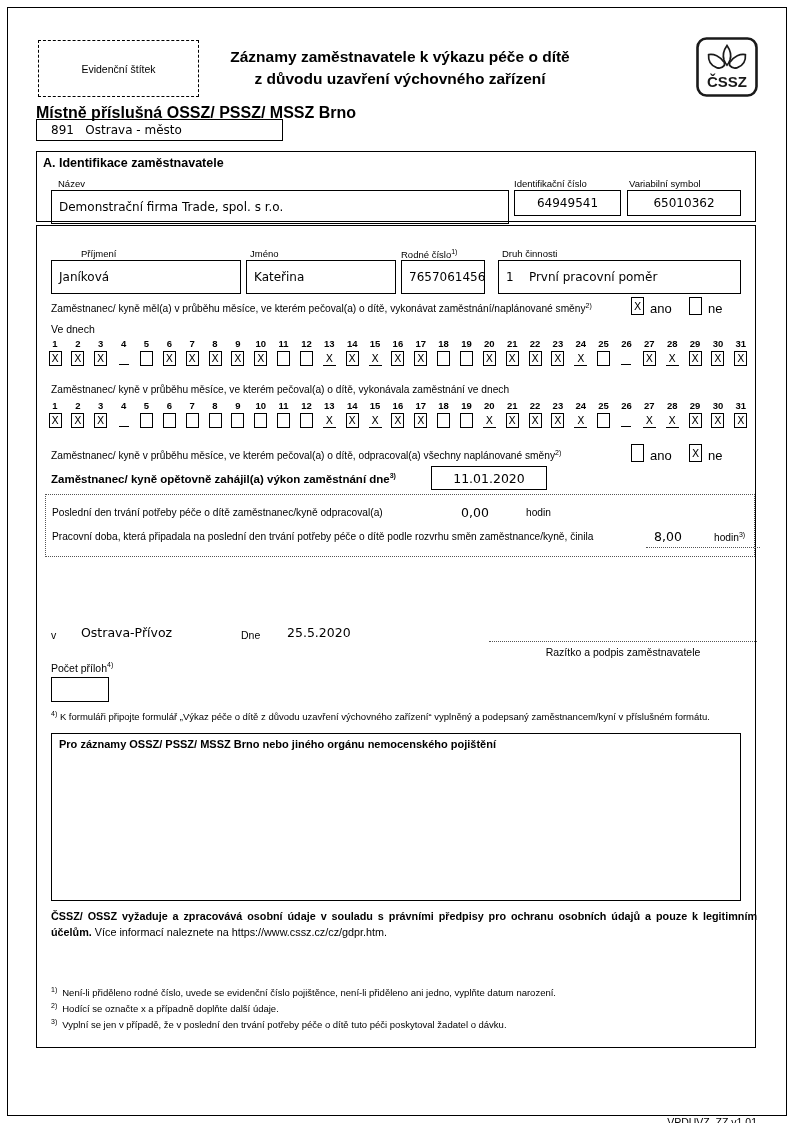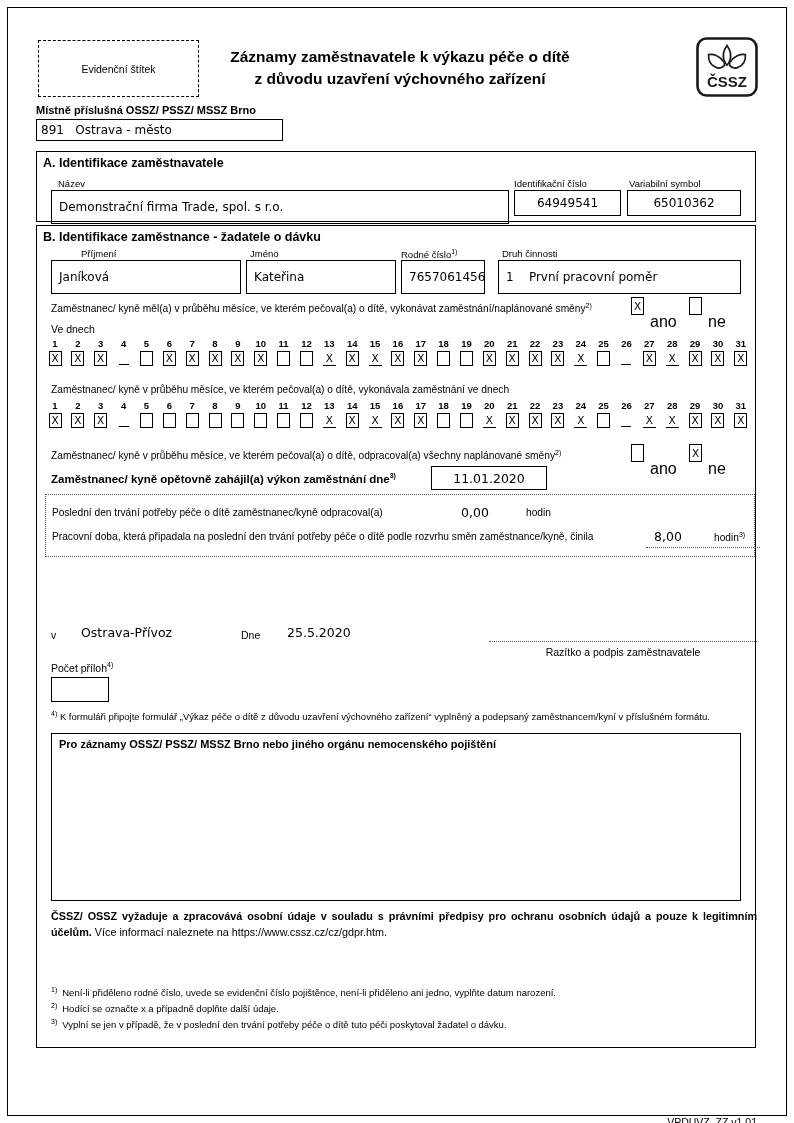--- a/index.html
+++ b/index.html
@@ -13,23 +13,23 @@
 
   #page-frame { left: 7px; top: 7px; width: 780px; height: 1109px; border: 1px solid #000; }
 
   
   #evid-box { left: 38px; top: 40px; width: 161px; height: 57px; border: 1px dashed #000;
               display: flex; align-items: center; justify-content: center; font-size: 10.5px; }
   #title { left: 120px; top: 46px; width: 560px; text-align: center; font-size: 15.5px; font-weight: bold; line-height: 22px; }
   #logo { left: 696px; top: 37px; width: 62px; height: 60px; }
 
   
-  #ossz-label { left: 36px; top: 104px; font-size: 11px; font-weight: bold; }
+  #ossz-label { left: 36px; top: 104px; font-size: 16px; font-weight: bold; }
   #ossz-box { left: 36px; top: 119px; width: 247px; height: 22px; border: 1px solid #000;
-              display: flex; align-items: center; padding-left: 4px; }
+              display: flex; align-items: center; padding-left: 14px; }
 
   
   #sec-a { left: 36px; top: 151px; width: 720px; height: 71px; border: 1px solid #000; }
   #sec-a-title { left: 6px; top: 4px; font-size: 12.5px; font-weight: bold; }
   #lbl-nazev { left: 21px; top: 26px; }
   #lbl-ic    { left: 477px; top: 26px; }
   #lbl-vs    { left: 592px; top: 26px; }
   .fbox { border: 1px solid #000; height: 22px; display: flex; align-items: center; padding: 16px 7px; }
   .fbox.center { justify-content: center; padding: 12px; }
   #box-nazev { left: 14px;  top: 38px; width: 458px; }
@@ -46,21 +46,21 @@
   #box-prijmeni { left: 14px;  top: 34px; width: 190px; }
   #box-jmeno    { left: 209px; top: 34px; width: 150px; }
   #box-rc       { left: 364px; top: 34px; width: 84px; }
   #box-druh     { left: 461px; top: 34px; width: 243px; }
 
   .qrow { left: 0; right: 0; height: 22px; }
   .qtext { position: absolute; left: 14px; top: 5px; font-size: 10.2px; white-space: nowrap; }
   .cb { position: absolute; top: 0; width: 13px; height: 18px; border: 1px solid #000;
         display: flex; align-items: center; justify-content: center;
         font-family: "DejaVu Sans", sans-serif; font-size: 10.5px; }
-  .cb-lbl { position: absolute; top: 16px; font-size: 16px; }
+  .cb-lbl { position: absolute; top: 4px; font-size: 13px; }
   .cb-ano { left: 594px; } .cb-ano-lbl { left: 613px; }
   .cb-ne  { left: 652px; } .cb-ne-lbl  { left: 671px; }
   #q1 { top: 71px; }
   #ve-dnech { left: 14px; top: 97px; font-size: 10.5px; }
   #worked-label { left: 14px; top: 158px; font-size: 10.2px; white-space: nowrap; }
   #q2 { top: 218px; }
 
   .days-row { position: absolute; left: 10px; width: 702px; display: flex; justify-content: space-between; }
   #days-row-1 { top: 112px; }
   #days-row-2 { top: 174px; }
@@ -150,21 +150,20 @@
     </div>
     <div class="abs fbox center" id="box-ic">
       <span class="val">64949541</span>
     </div>
     <div class="abs fbox center" id="box-vs">
       <span class="val">65010362</span>
     </div>
   </div>
 
   <div class="abs" id="sec-b">
-    <div class="abs" id="sec-b-title">B. Identifikace zaměstnance - žadatele o dávku</div>
 
     <div class="abs lbl" id="lbl-prijmeni">Příjmení</div>
     <div class="abs lbl" id="lbl-jmeno">Jméno</div>
     <div class="abs lbl" id="lbl-rc"><span>Rodné číslo</span><sup>1)</sup></div>
     <div class="abs lbl" id="lbl-druh">Druh činnosti</div>
 
     <div class="abs fbox" id="box-prijmeni">
       <span class="val">Janíková</span>
     </div>
     <div class="abs fbox" id="box-jmeno">

